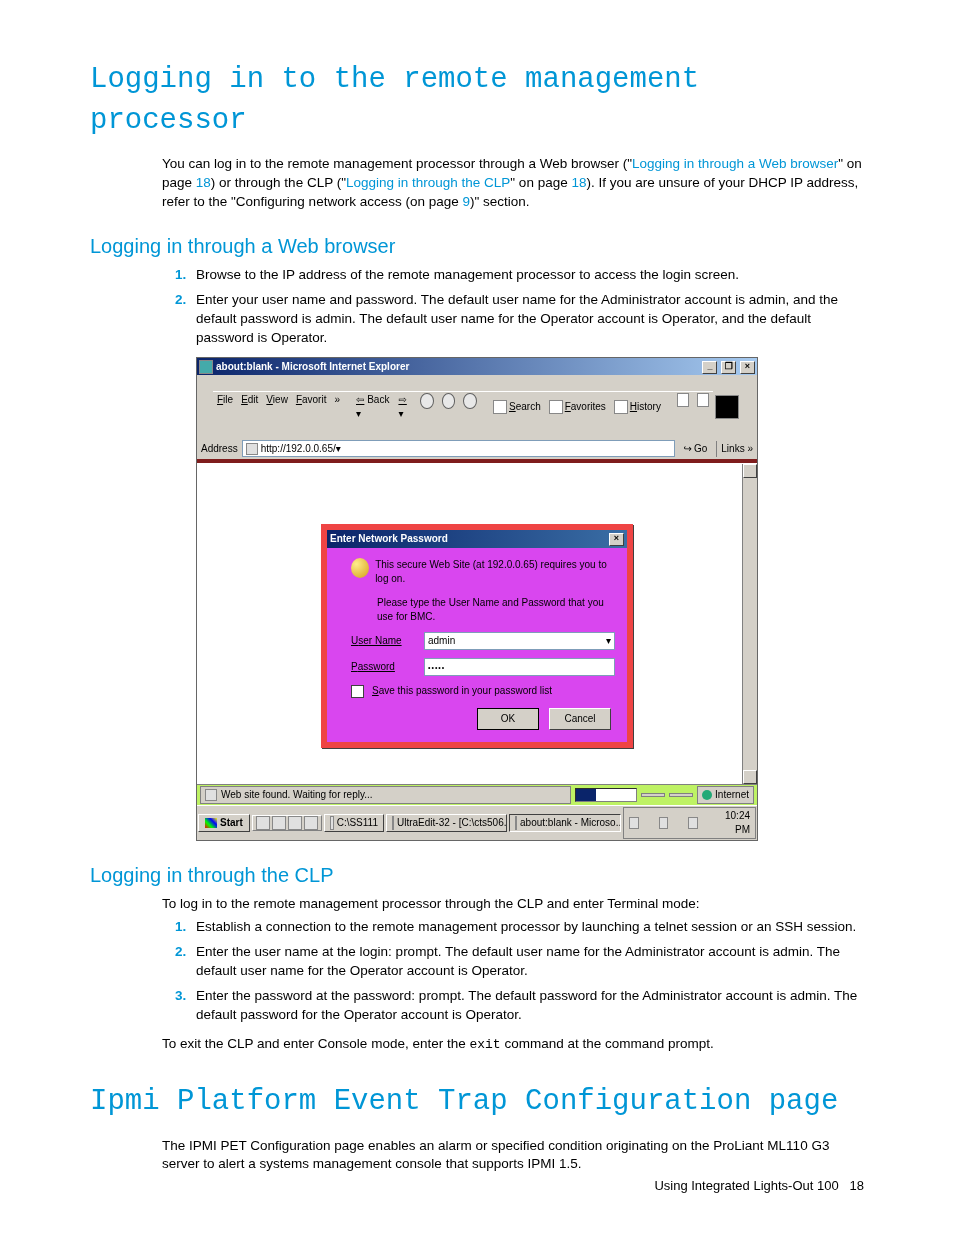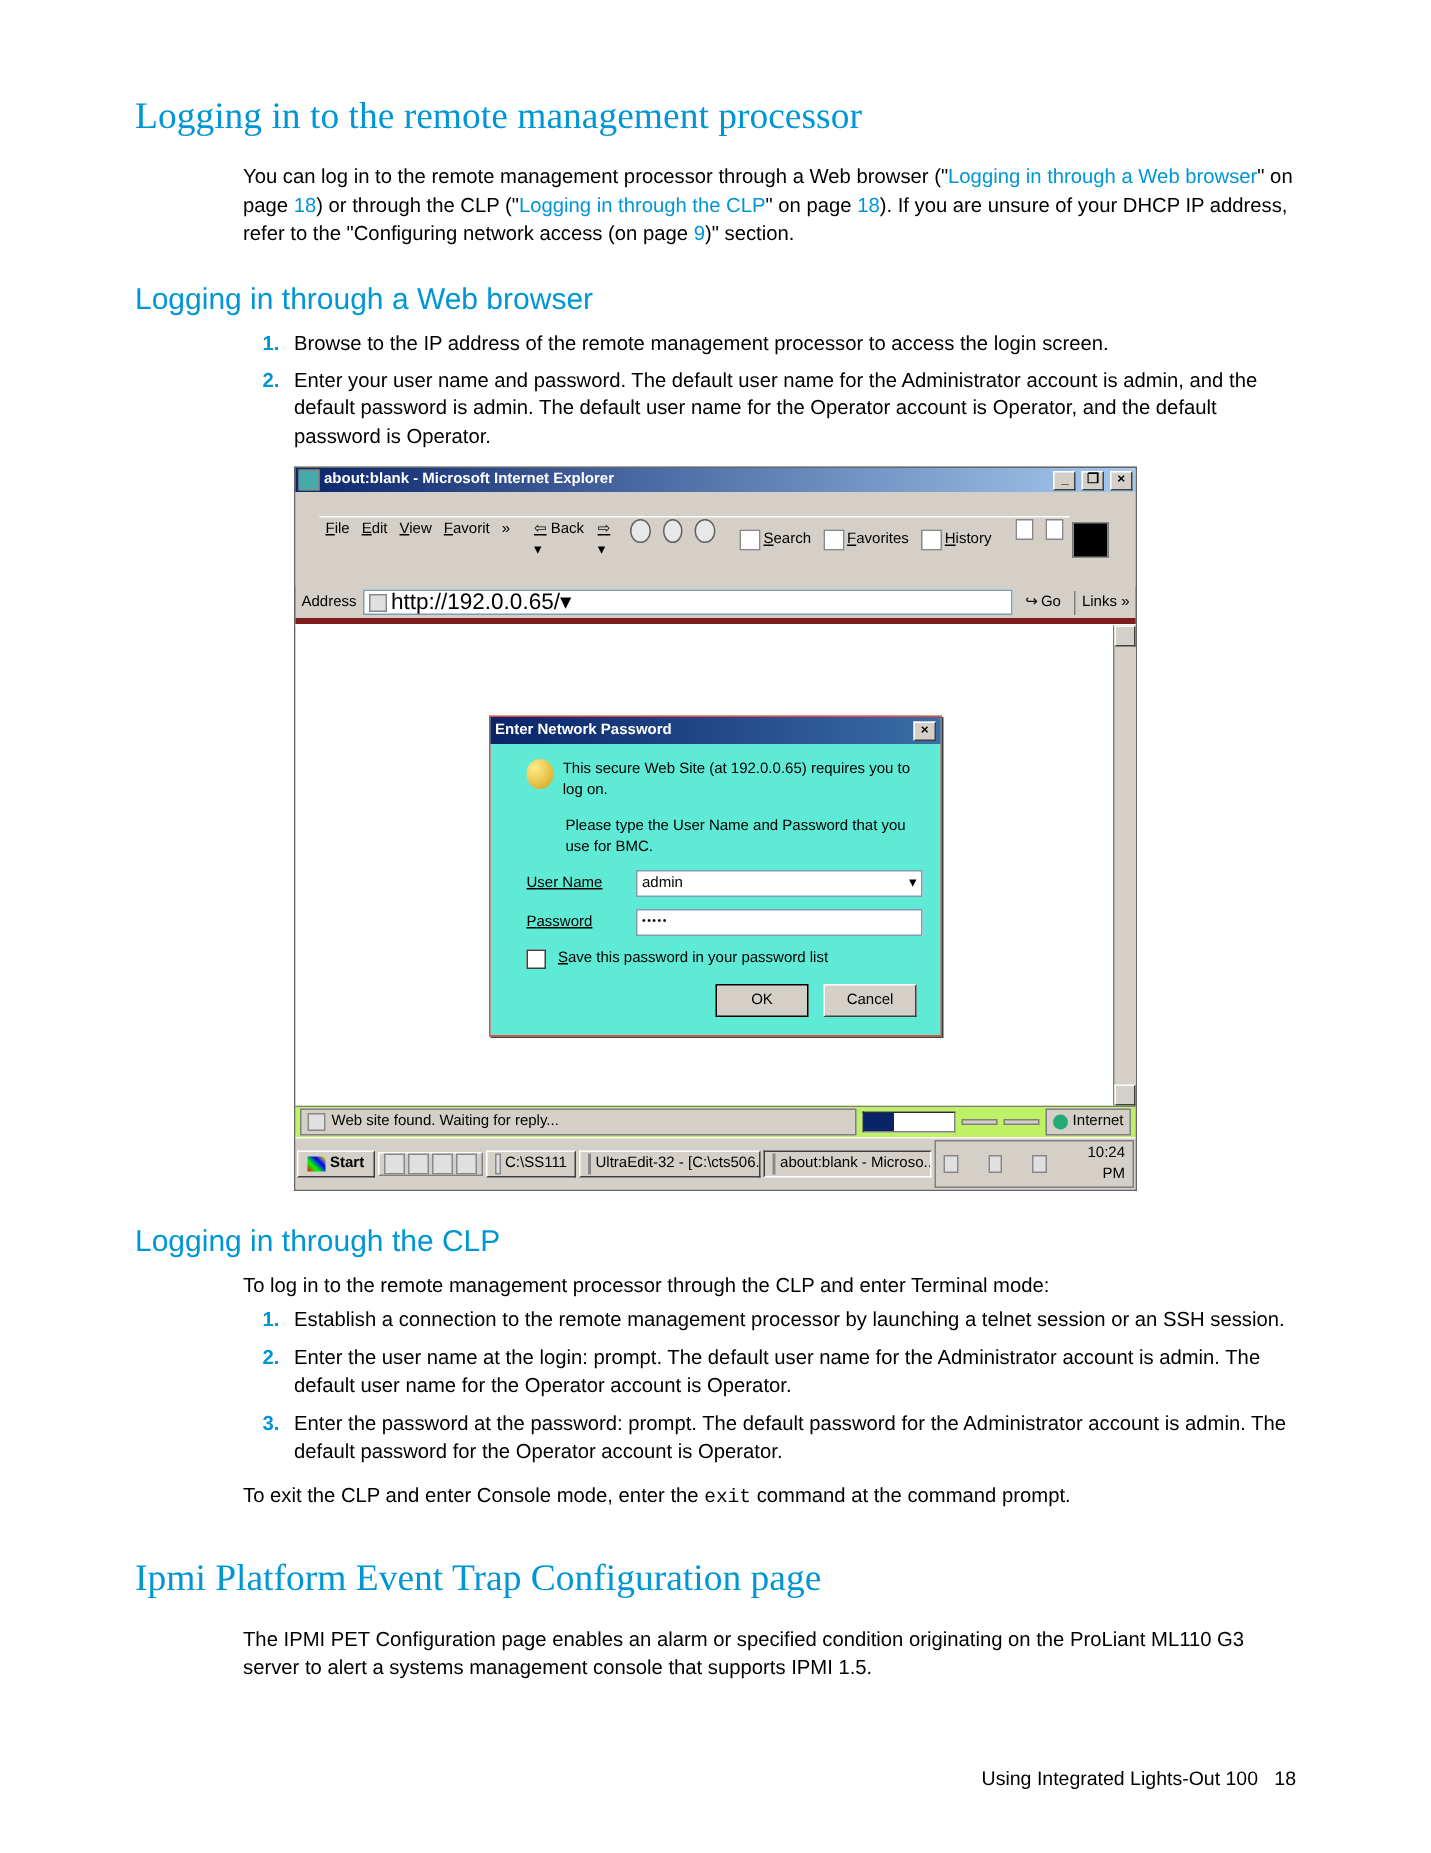--- a/index.html
+++ b/index.html
@@ -13,23 +13,23 @@
   .page {
     width: 954px;
     min-height: 1235px;
     box-sizing: border-box;
     padding: 60px 90px 30px 90px;
     position: relative;
   }
   h1 {
     color: #0096d6;
     font-weight: 300;
-    font-size: 25px;
+    font-size: 29px;
     margin: 0 0 14px 0;
-    font-family: Liberation Serif, serif;
+    font-family: Liberation Mono, monospace;
   }
   h2 {
     color: #0096d6;
     font-weight: 300;
     font-size: 20px;
     margin: 20px 0 6px 0;
     font-family: "Segoe UI Light", "Segoe UI", Arial, sans-serif;
   }
   .body-text {
     margin: 0 0 4px 72px;
@@ -87,42 +87,42 @@
     display:inline-block; background:#e8e8e8;
   }
   .tb-label { display:inline-flex; align-items:center; gap:2px; font-size:10px;}
   .tb-ico { width:12px; height:12px; display:inline-block; border:1px solid #888; background:#fff;}
   .ie-address {
     display:flex; align-items:center; padding:2px 4px; gap:4px;
     border-bottom:4px solid #7f1d1d;
   }
   .ie-address .field {
     flex:1; background:#fff; border:1px solid #7f9db9; height:15px;
-    display:flex; align-items:center; padding:0 3px; font-size:15px;
+    display:flex; align-items:center; padding:0 3px; font-size:10px;
   }
   .ie-go {
     display:inline-flex; align-items:center; gap:2px; padding:0 4px;
     border:1px solid #d4d0c8; font-size:10px;
   }
   .ie-content {
     background:#fff; height:320px; position:relative; border-top:1px solid #fff;
     display:flex; align-items:flex-start; justify-content:center;
   }
   .ie-scroll-right { position:absolute; right:0; top:0; bottom:0; width:14px; background:#d4d0c8;
     border-left:1px solid #808080;}
   .ie-scroll-right::before, .ie-scroll-right::after {
     content:""; position:absolute; left:0; right:0; height:14px; background:#d4d0c8;
     border:1px solid #fff; border-right-color:#404040; border-bottom-color:#404040; box-sizing:border-box;
   }
   .ie-scroll-right::before { top:0; }
   .ie-scroll-right::after { bottom:0; }
 
   
   .auth {
-    width: 300px; margin-top:60px; border:1px solid #ef4444; background:#5eead4;
+    width: 300px; margin-top:60px; border:6px solid #ef4444; background:#d946ef;
     box-shadow: 1px 1px 0 #404040;
   }
   .auth-title {
     background: linear-gradient(to right,#0a246a,#3a6ea5);
     color:#fff; font-weight:bold; font-size:10px; padding:2px 3px;
     display:flex; justify-content:space-between; align-items:center;
   }
   .auth-body { padding:10px 12px 12px 24px; font-size:10px; }
   .auth-body .row { display:flex; align-items:center; margin:8px 0; gap:8px;}
   .auth-body label { width:65px; }

